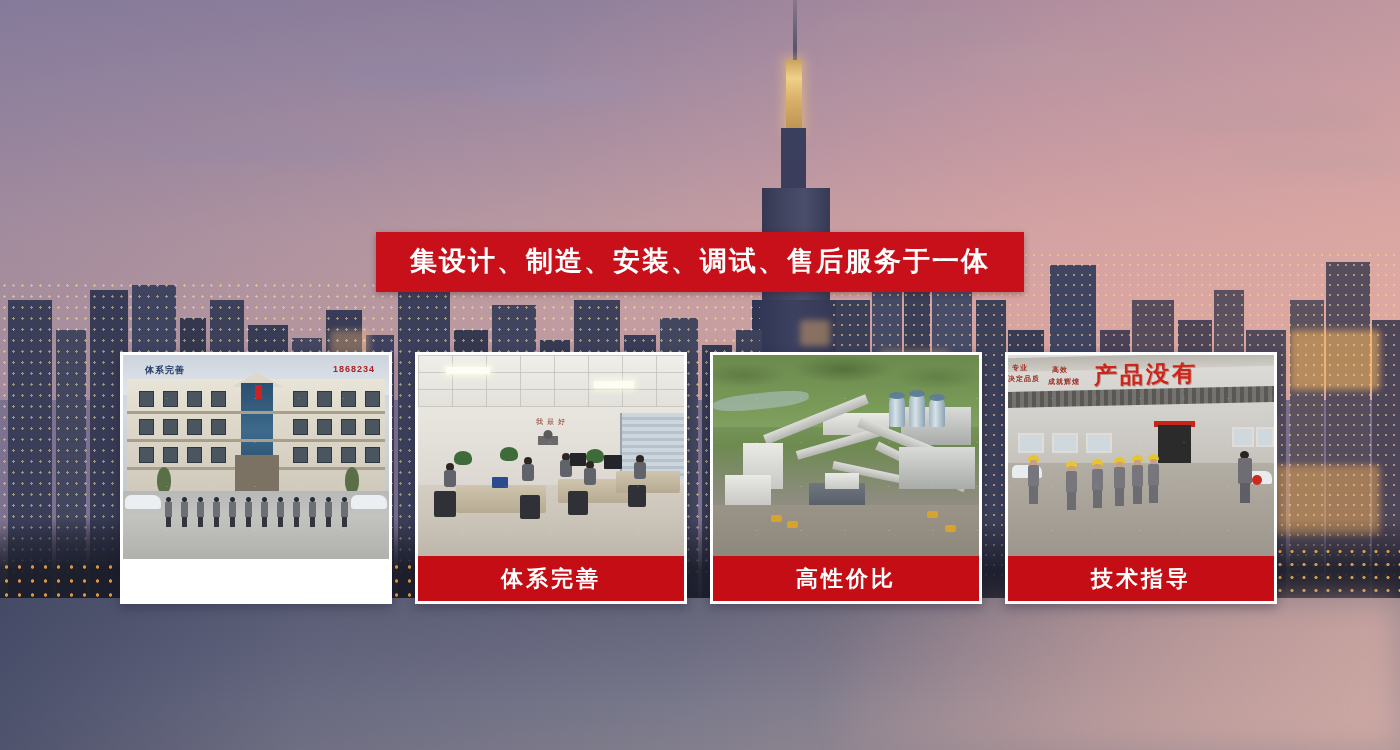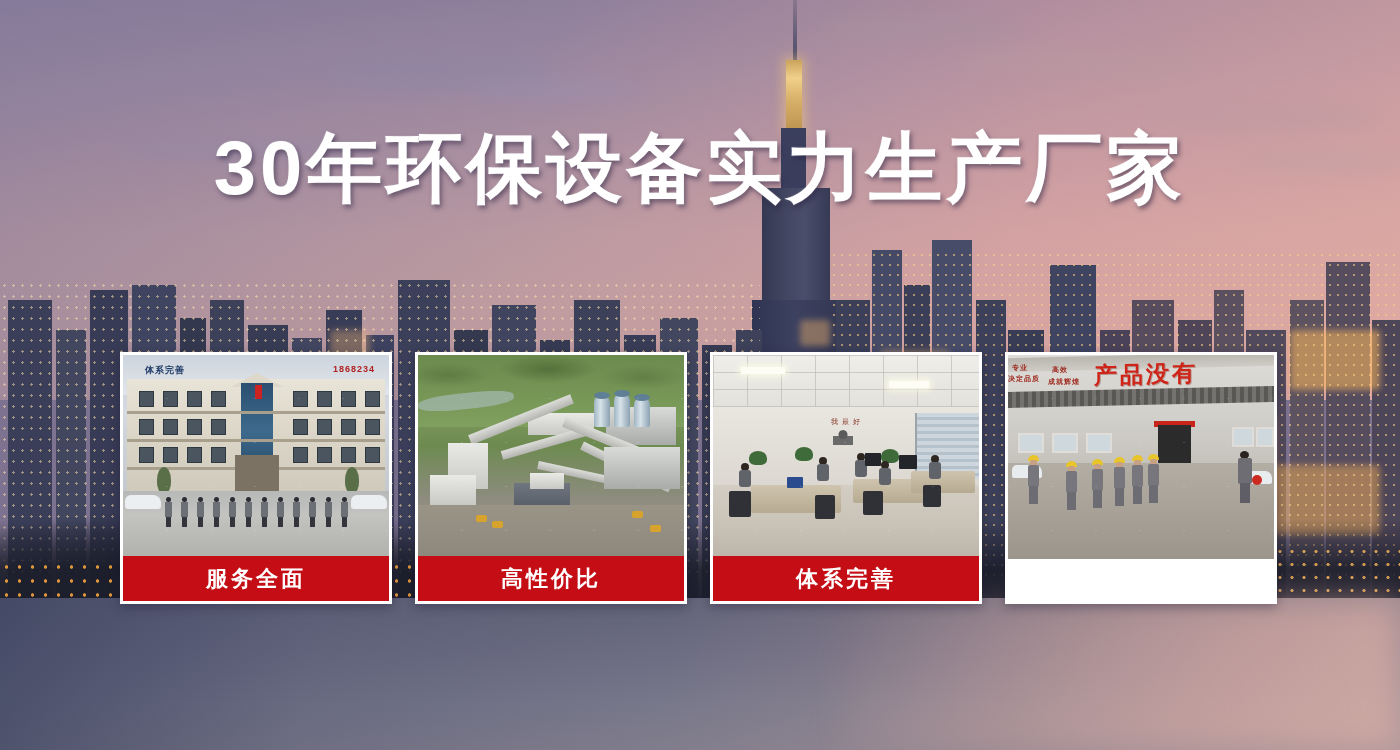--- a/index.html
+++ b/index.html
@@ -304,22 +304,24 @@
 
     <div style="position:absolute;left:0;top:560px;width:420px;height:50px;opacity:.9;
       background-image:radial-gradient(circle,rgba(255,170,60,.95) 1.4px,transparent 2px);background-size:13px 14px;"></div>
     <div style="position:absolute;left:1130px;top:545px;width:270px;height:58px;opacity:.85;
       background-image:radial-gradient(circle,rgba(255,188,90,.9) 1.3px,transparent 1.9px);background-size:12px 13px;"></div>
   </div>
 
   <div class="water"></div>
   <div class="water-sheen"></div>
 
-  <div class="headline">30年环保设备实力生产厂家</div>
-
+
+  <div class="subtitle-wrap">
+    <span class="subtitle">集设计、制造、安装、调试、售后服务于一体</span>
+  </div>
 
   <div class="cards">
 
     <div class="card">
       <div class="photo">
         <div class="p1">
           <div class="bsky"></div>
           <div class="bldgmain"></div>
           <div class="pediment"></div>
           <div class="centerglass"></div>
@@ -415,21 +417,73 @@
               <div class="legs"></div>
             </div>
           <div class="person" style="left:218px;">
               <div class="head"></div>
               <div class="body"></div>
               <div class="legs"></div>
             </div>
           <div class="wm"></div>
         </div>
       </div>
-      <div class="cap">服务全面</div>
+    </div>
+
+    <div class="card">
+      <div class="photo">
+        <div class="p3">
+          <div class="ceil"></div>
+            <div class="ceilgrid"></div>
+          <div class="panel" style="left:28px;top:12px;width:44px;"></div>
+          <div class="panel" style="left:176px;top:26px;width:40px;"></div>
+          <div class="wall"></div>
+          <div class="wallart">
+            <div class="t">我 最 好</div>
+            <div class="fig"></div>
+          </div>
+          <div class="win3"></div>
+          <div class="floor"></div>
+          <div class="plant" style="left:36px;top:96px;"></div>
+          <div class="plant" style="left:82px;top:92px;"></div>
+          <div class="plant" style="left:168px;top:94px;"></div>
+          <div class="desk" style="left:38px;top:130px;width:90px;height:28px;"></div>
+          <div class="desk" style="left:140px;top:124px;width:78px;height:24px;"></div>
+          <div class="desk" style="left:198px;top:116px;width:64px;height:22px;"></div>
+          <div class="chair" style="left:16px;top:136px;width:22px;height:26px;"></div>
+          <div class="chair" style="left:102px;top:140px;width:20px;height:24px;"></div>
+          <div class="chair" style="left:150px;top:136px;width:20px;height:24px;"></div>
+          <div class="chair" style="left:210px;top:130px;width:18px;height:22px;"></div>
+          <div class="per" style="left:26px;top:108px;">
+              <div class="h"></div>
+              <div class="b"></div>
+            </div>
+          <div class="per" style="left:104px;top:102px;">
+              <div class="h"></div>
+              <div class="b"></div>
+            </div>
+          <div class="per" style="left:142px;top:98px;">
+              <div class="h"></div>
+              <div class="b"></div>
+            </div>
+          <div class="per" style="left:166px;top:106px;">
+              <div class="h"></div>
+              <div class="b"></div>
+            </div>
+          <div class="per" style="left:216px;top:100px;">
+              <div class="h"></div>
+              <div class="b"></div>
+            </div>
+          <div class="mon" style="left:152px;top:98px;width:16px;height:13px;"></div>
+          <div class="mon" style="left:186px;top:100px;width:18px;height:14px;"></div>
+          <div class="lap" style="left:74px;top:122px;"></div>
+          <div class="wm"></div>
+        </div>
+      </div>
+      <div class="cap">体系完善</div>
     </div>
 
     <div class="card">
       <div class="photo">
         <div class="p2">
           <div class="forest"></div>
           <div class="river"></div>
           <div class="bay" style="left:188px;top:52px;width:70px;height:38px;"></div>
           <div class="silo" style="left:176px;top:40px;height:32px;"></div>
             <div class="silo-top" style="left:176px;top:37px;"></div>
@@ -454,73 +508,20 @@
           <div class="mach" style="left:214px;top:156px;"></div>
           <div class="mach" style="left:232px;top:170px;"></div>
           <div class="wm"></div>
         </div>
       </div>
       <div class="cap">高性价比</div>
     </div>
 
     <div class="card">
       <div class="photo">
-        <div class="p3">
-          <div class="ceil"></div>
-            <div class="ceilgrid"></div>
-          <div class="panel" style="left:28px;top:12px;width:44px;"></div>
-          <div class="panel" style="left:176px;top:26px;width:40px;"></div>
-          <div class="wall"></div>
-          <div class="wallart">
-            <div class="t">我 最 好</div>
-            <div class="fig"></div>
-          </div>
-          <div class="win3"></div>
-          <div class="floor"></div>
-          <div class="plant" style="left:36px;top:96px;"></div>
-          <div class="plant" style="left:82px;top:92px;"></div>
-          <div class="plant" style="left:168px;top:94px;"></div>
-          <div class="desk" style="left:38px;top:130px;width:90px;height:28px;"></div>
-          <div class="desk" style="left:140px;top:124px;width:78px;height:24px;"></div>
-          <div class="desk" style="left:198px;top:116px;width:64px;height:22px;"></div>
-          <div class="chair" style="left:16px;top:136px;width:22px;height:26px;"></div>
-          <div class="chair" style="left:102px;top:140px;width:20px;height:24px;"></div>
-          <div class="chair" style="left:150px;top:136px;width:20px;height:24px;"></div>
-          <div class="chair" style="left:210px;top:130px;width:18px;height:22px;"></div>
-          <div class="per" style="left:26px;top:108px;">
-              <div class="h"></div>
-              <div class="b"></div>
-            </div>
-          <div class="per" style="left:104px;top:102px;">
-              <div class="h"></div>
-              <div class="b"></div>
-            </div>
-          <div class="per" style="left:142px;top:98px;">
-              <div class="h"></div>
-              <div class="b"></div>
-            </div>
-          <div class="per" style="left:166px;top:106px;">
-              <div class="h"></div>
-              <div class="b"></div>
-            </div>
-          <div class="per" style="left:216px;top:100px;">
-              <div class="h"></div>
-              <div class="b"></div>
-            </div>
-          <div class="mon" style="left:152px;top:98px;width:16px;height:13px;"></div>
-          <div class="mon" style="left:186px;top:100px;width:18px;height:14px;"></div>
-          <div class="lap" style="left:74px;top:122px;"></div>
-          <div class="wm"></div>
-        </div>
-      </div>
-      <div class="cap">体系完善</div>
-    </div>
-
-    <div class="card">
-      <div class="photo">
         <div class="p4">
           <div class="fac"></div>
           <div class="facroof"></div>
           <div class="bigtxt">产品没有</div>
           <div class="sidetxt" style="left:4px;top:8px;">专业</div>
           <div class="sidetxt" style="left:0px;top:19px;">决定品质</div>
           <div class="sidetxt" style="left:44px;top:10px;">高效</div>
           <div class="sidetxt" style="left:40px;top:22px;">成就辉煌</div>
           <div class="louvers"></div>
           <div class="doorframe"></div>
@@ -571,16 +572,17 @@
             </div>
           <div class="mgr" style="left:230px;top:96px;">
               <div class="h"></div>
               <div class="b"></div>
               <div class="l"></div>
             </div>
           <div class="helmet-red" style="left:244px;top:120px;"></div>
           <div class="wm"></div>
         </div>
       </div>
+      <div class="cap">技术指导</div>
     </div>
 
   </div>
 </div>
 
 </body></html>

